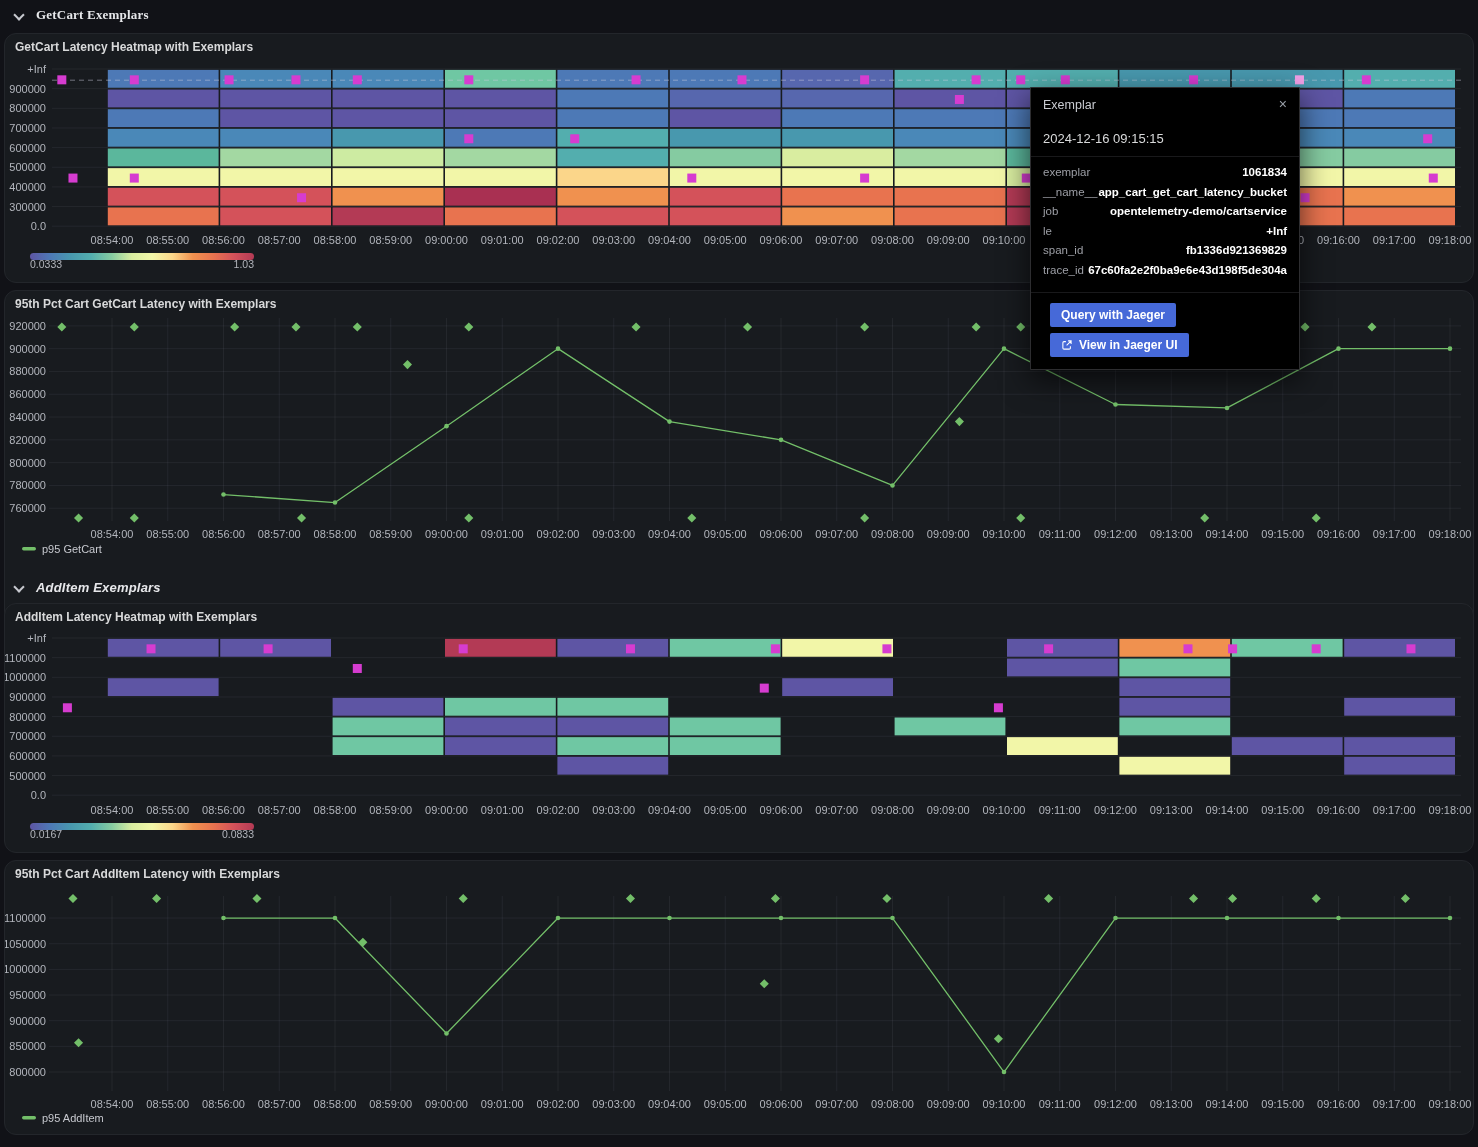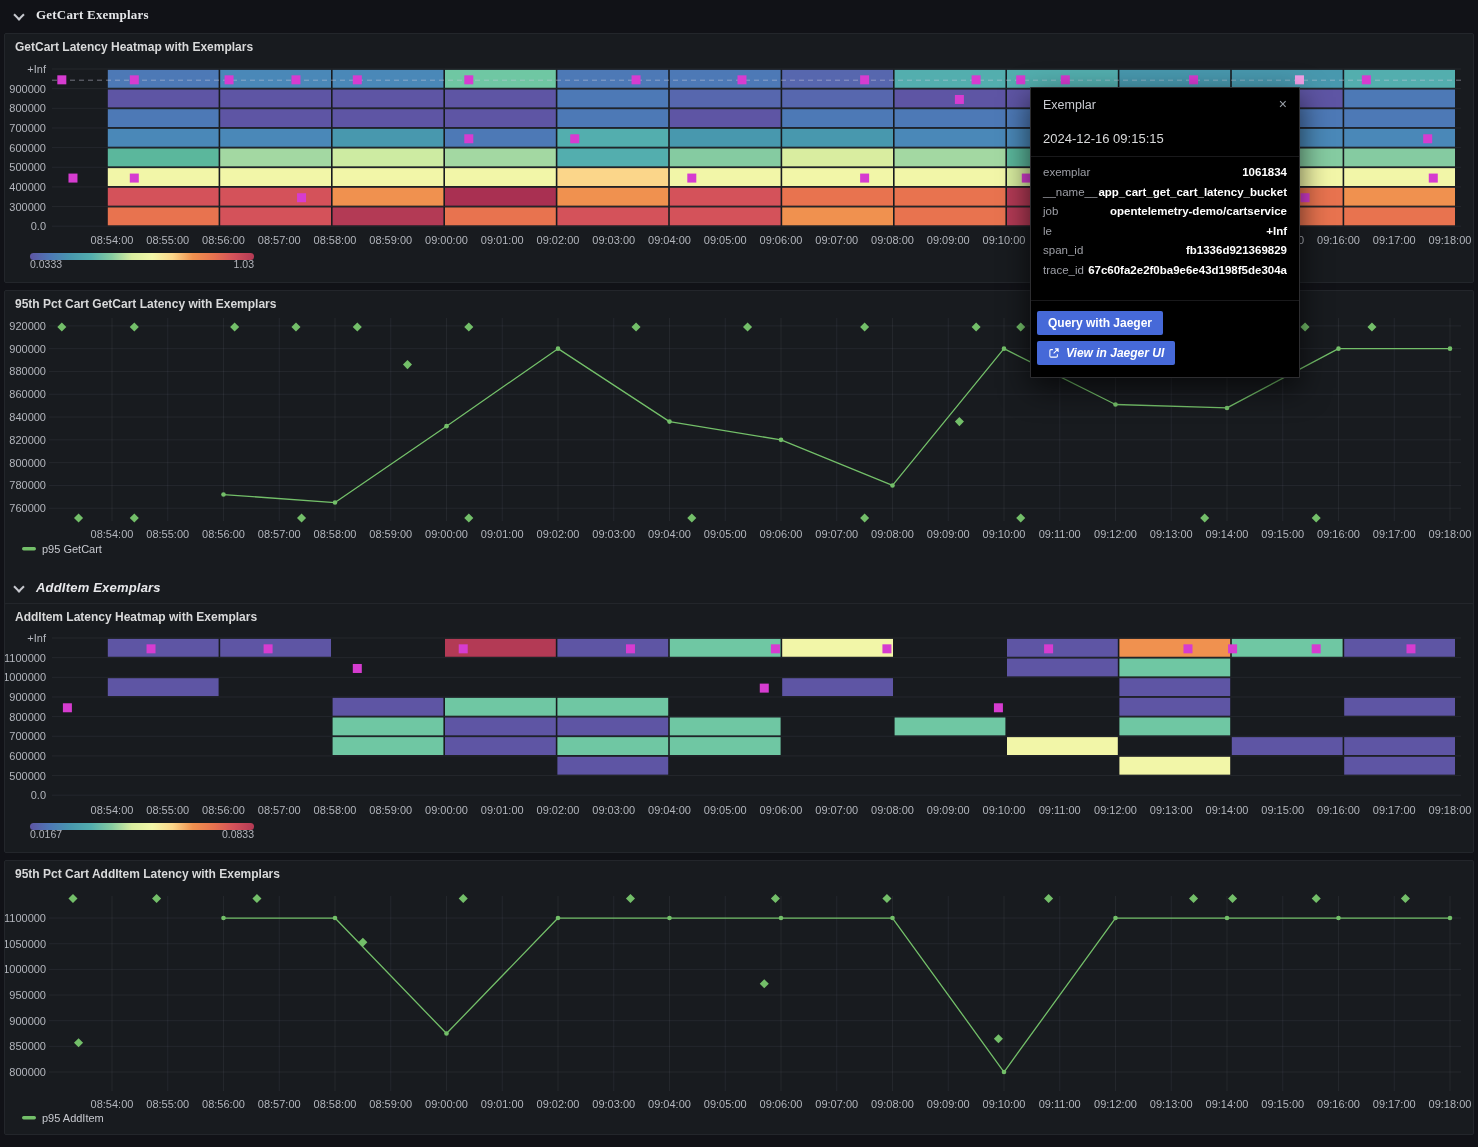--- a/index.html
+++ b/index.html
@@ -1,37 +1,37 @@
 <!DOCTYPE html>
 <html><head>
 <meta charset="utf-8">
 <style>
   html,body{margin:0;padding:0;background:#111217;font-family:"Liberation Sans",sans-serif;}
   .dash{position:relative;width:1478px;height:1147px;background:#111217;overflow:hidden;}
   .section-row{position:absolute;left:0;width:1478px;height:30px;display:flex;align-items:center;}
   .chev{width:9px;height:9px;margin-left:14px;position:relative;cursor:pointer;}
   .chev::after{content:"";position:absolute;left:1px;top:0;width:6px;height:6px;border-right:2px solid #c7c9cf;border-bottom:2px solid #c7c9cf;transform:rotate(45deg);}
   .section-title{margin-left:13px;font-size:13px;font-weight:700;color:#e6e7ea;letter-spacing:.2px;}
-  .panel{position:absolute;left:4px;width:1470px;background:#181b1f;border:1px solid #23262b;border-radius:2px;box-sizing:border-box;overflow:hidden;}
+  .panel{position:absolute;left:4px;width:1470px;background:#181b1f;border:1px solid #23262b;border-radius:12px;box-sizing:border-box;overflow:hidden;}
   .ptitle{position:absolute;left:10px;top:6px;font-size:12px;font-weight:700;color:#d8d9da;z-index:2;cursor:pointer;}
   .chart{position:absolute;left:0;top:0;}
   
   .tooltip{position:absolute;left:1030px;top:87px;width:268px;background:#000000;border:1px solid rgba(204,204,220,.22);border-radius:1px;box-shadow:0 10px 30px rgba(0,0,0,.65);z-index:10;color:#d8d9da;}
   .tt-head{padding:10px 12px 10px 12px;}
   .tt-title-row{display:flex;justify-content:space-between;align-items:flex-start;}
   .tt-title{font-size:12.5px;color:#c9cbd1;}
   .tt-close{color:#9aa0a9;font-size:14px;line-height:12px;cursor:pointer;}
   .tt-date{margin-top:19px;font-size:13px;color:#d8d9da;}
   .tt-table{border-top:1px solid rgba(204,204,220,.12);padding:9px 12px 9px 12px;}
   .tt-row{display:flex;justify-content:space-between;align-items:baseline;height:19.5px;font-size:11.5px;}
   .tt-key{color:#9d9fa6;}
   .tt-val{color:#ffffff;font-weight:700;text-align:right;}
-  .tt-actions{border-top:1px solid rgba(204,204,220,.12);padding:10px 12px 12px 6px;margin-top:8px;}
+  .tt-actions{border-top:1px solid rgba(204,204,220,.12);padding:10px 12px 12px 19px;}
   .tt-btn{display:flex;align-items:center;gap:6px;width:fit-content;background:#4669d8;color:#fff;font-size:12px;font-weight:600;padding:5px 11px;border-radius:2px;margin-bottom:6px;cursor:pointer;font-family:"Liberation Sans",sans-serif;}
-  .tt-btn:last-child{margin-bottom:0;font-style:italic;}
+  .tt-btn:last-child{margin-bottom:0;}
 </style>
 </head>
 <body>
 
 <div class="dash">
 
   <div class="section-row" style="top:0px;font-family:Liberation Serif, serif;">
     <span class="chev"></span>
     <span class="section-title">GetCart Exemplars</span>
   </div>

